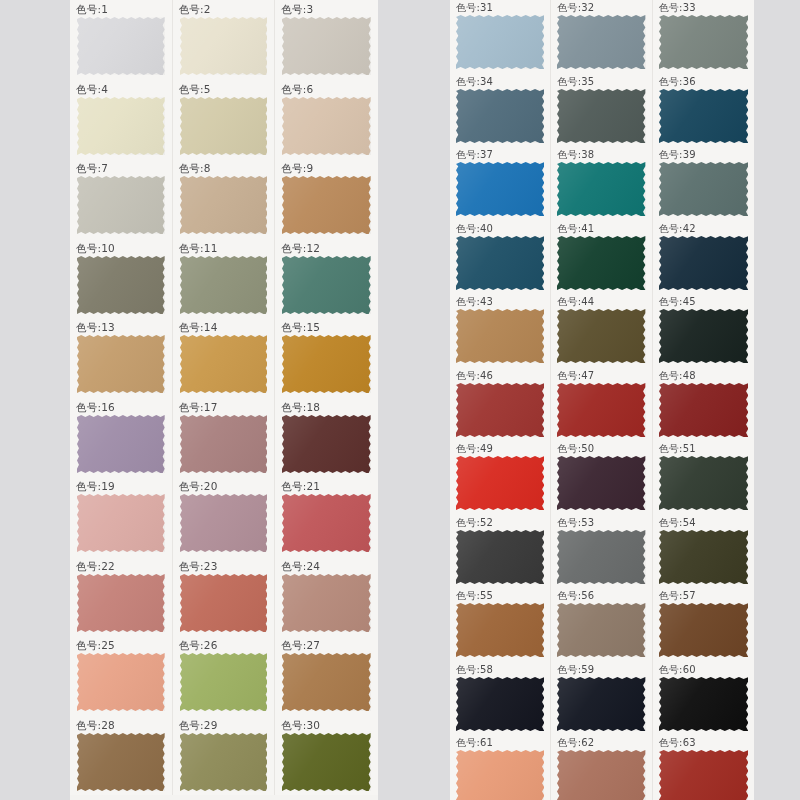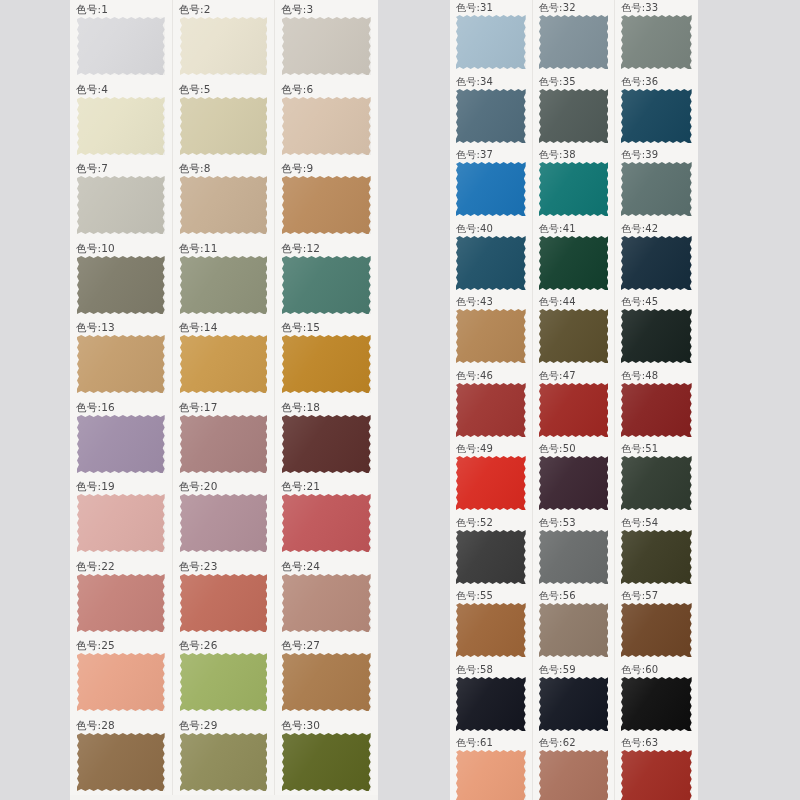--- a/index.html
+++ b/index.html
@@ -28,21 +28,21 @@
     overflow: hidden;
   }
 
   #panel-left {
     left: 70px;
     width: 308px;
   }
 
   #panel-right {
     left: 450px;
-    width: 248px;
+    width: 304px;
   }
 
   .swatch-grid {
     display: grid;
     grid-template-columns: repeat(3, 1fr);
     width: 100%;
   }
 
   #panel-left .swatch-grid {
     grid-auto-rows: 79.5px;

